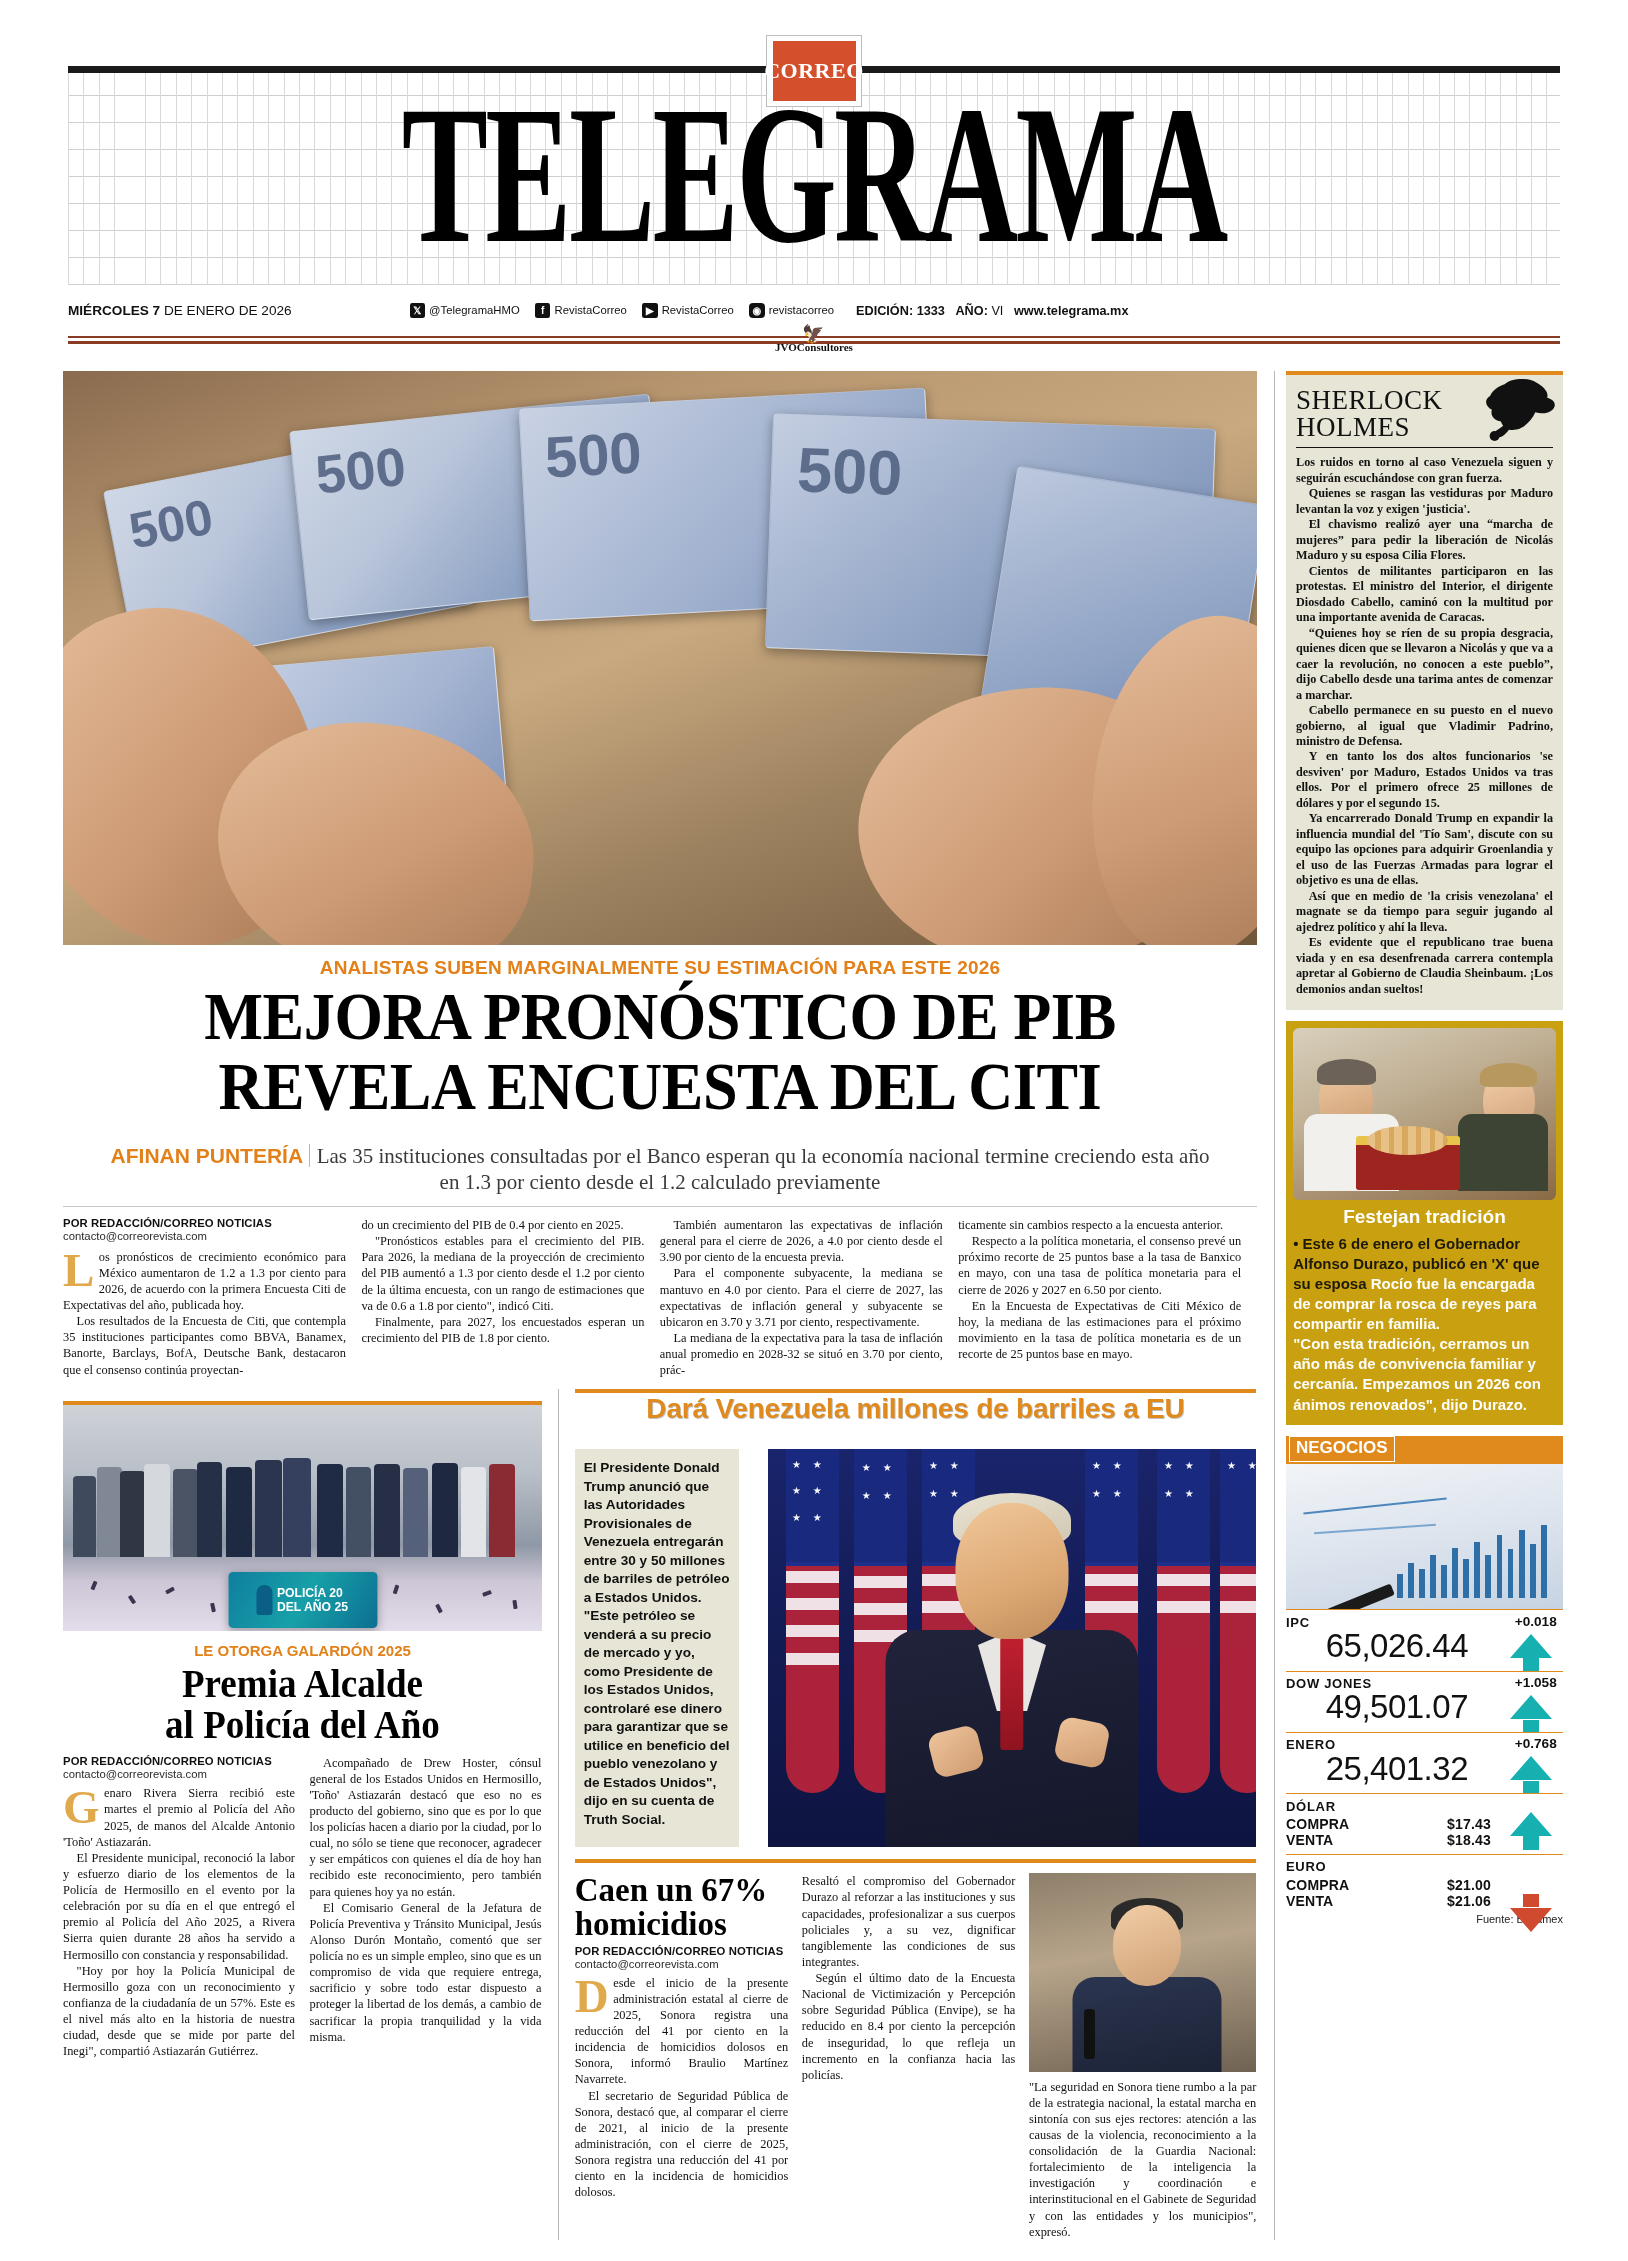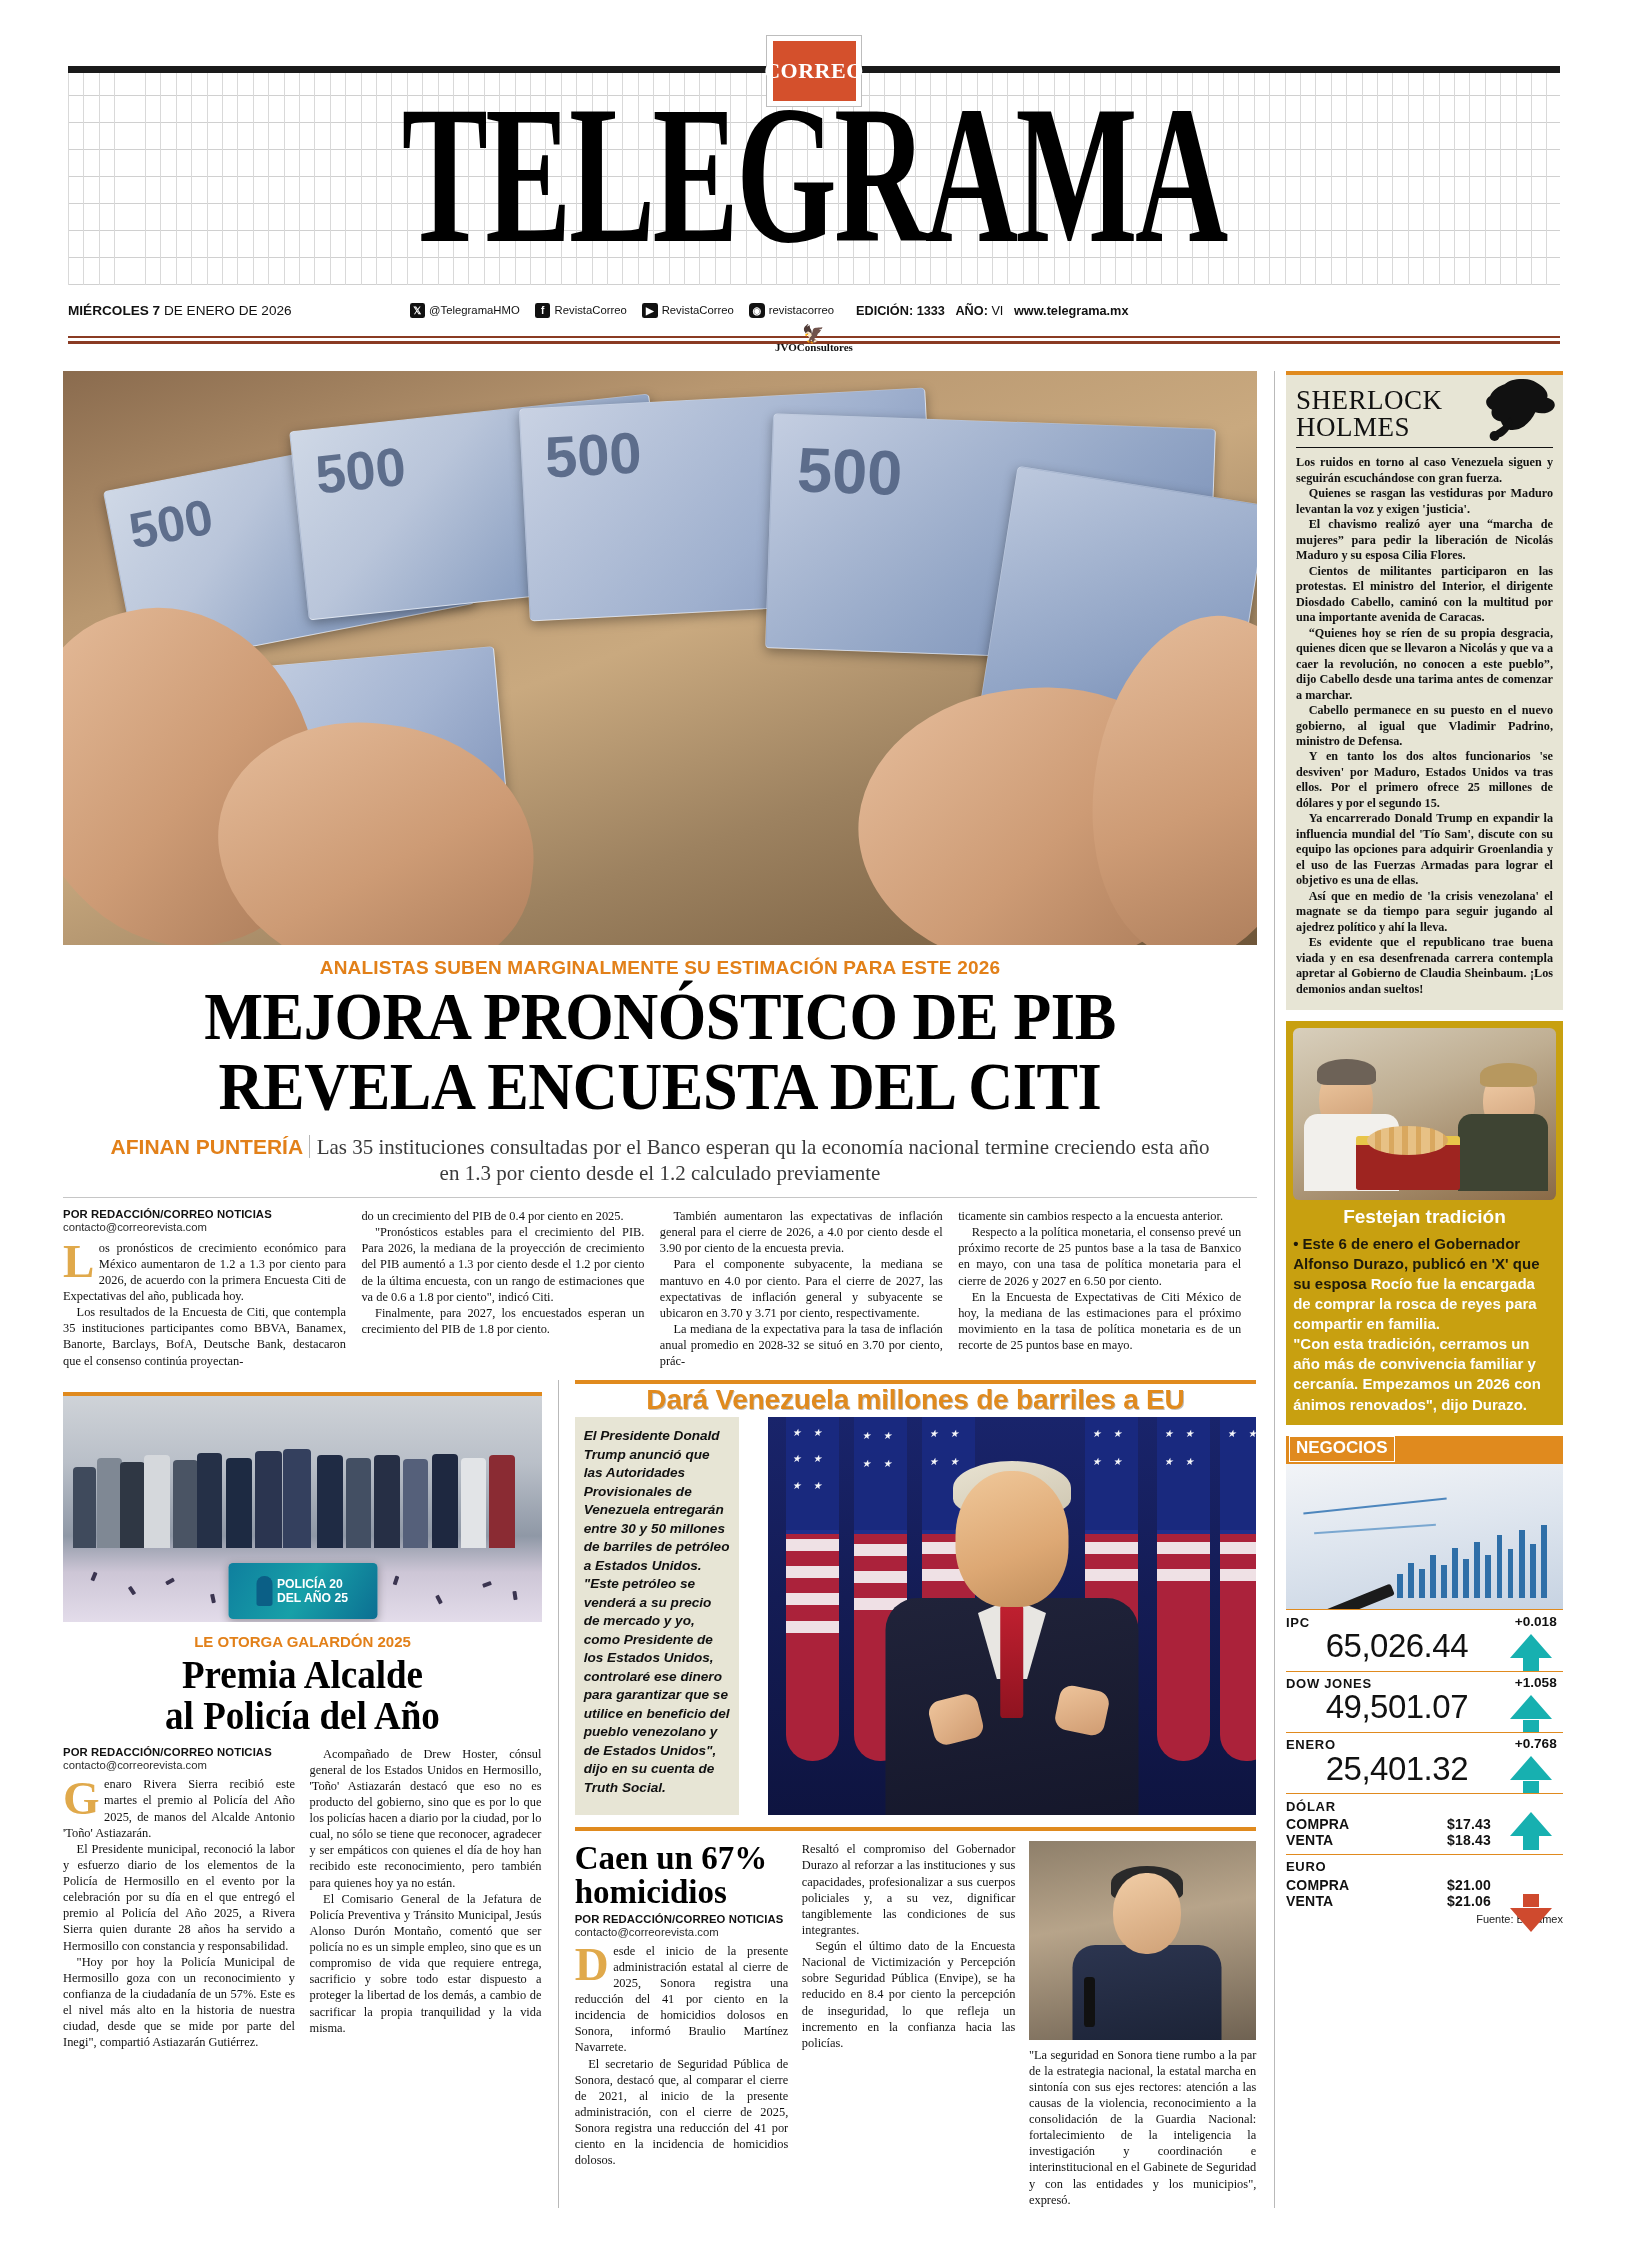--- a/index.html
+++ b/index.html
@@ -93,21 +93,21 @@
   .kicker {
     text-align: center; font-family: "Liberation Sans", sans-serif; font-weight: 700;
     color: #e28019; font-size: 19px; letter-spacing: 0.2px; margin: 11.8px 0 3.6px;
   }
   .headline {
     text-align: center; font-family: "Liberation Serif", serif; font-weight: 700;
     font-size: 67px; line-height: 1.04; letter-spacing: -0.5px; color: #000;
     transform: scaleX(0.93); transform-origin: center;
   }
   .deck {
-    margin: 12px 38px 0; text-align: center; font-size: 21px; line-height: 1.26;
+    margin: 21px 38px 0; text-align: center; font-size: 21px; line-height: 1.26;
     font-family: "Liberation Serif", serif; color: #3b3b3b;
   }
   .deck .lead {
     font-family: "Liberation Sans", sans-serif; font-weight: 700; color: #e28019;
     padding-right: 6.3px; border-right: 1.4px solid #b6b6b6; margin-right: 6.3px;
   }
 
   
   .byline { font-family: "Liberation Sans", sans-serif; font-weight: 700; font-size: 11.3px; letter-spacing: 0.1px; }
   .email { font-family: "Liberation Sans", sans-serif; font-weight: 400; font-size: 11.3px; color: #2b2b2b; margin-top: 1.4px; }
@@ -156,21 +156,21 @@
   }
   .cols2 { display: flex; gap: 14.5px; margin-top: 9px; }
   .cols2 > div { width: 232px; }
 
   
   .ven-title {
     background: #fff; text-align: center; font-family: "Liberation Sans", sans-serif;
     font-weight: 700; font-size: 28px; color: #e08a1e; letter-spacing: -0.2px;
     text-shadow: 0.9px 0.9px 0 rgba(0,0,0,.25);
   }
-  .ven-row { display: flex; gap: 29px; margin-top: 1px; font-style: italic; }
+  .ven-row { display: flex; gap: 29px; margin-top: 24px; }
   .ven-side {
     width: 168px; background: #e7e5d5; padding: 10px 9px;
     font-family: "Liberation Sans", sans-serif; font-weight: 700;
     font-size: 13.6px; line-height: 1.36; color: #111;
   }
   .ven-photo {
     width: 502px; height: 398px; position: relative; overflow: hidden;
     background: linear-gradient(180deg,#19246b 0%, #141c55 45%, #0e1440 100%);
   }
   .usflag { position: absolute; top: 0; width: 53px; height: 344px;

